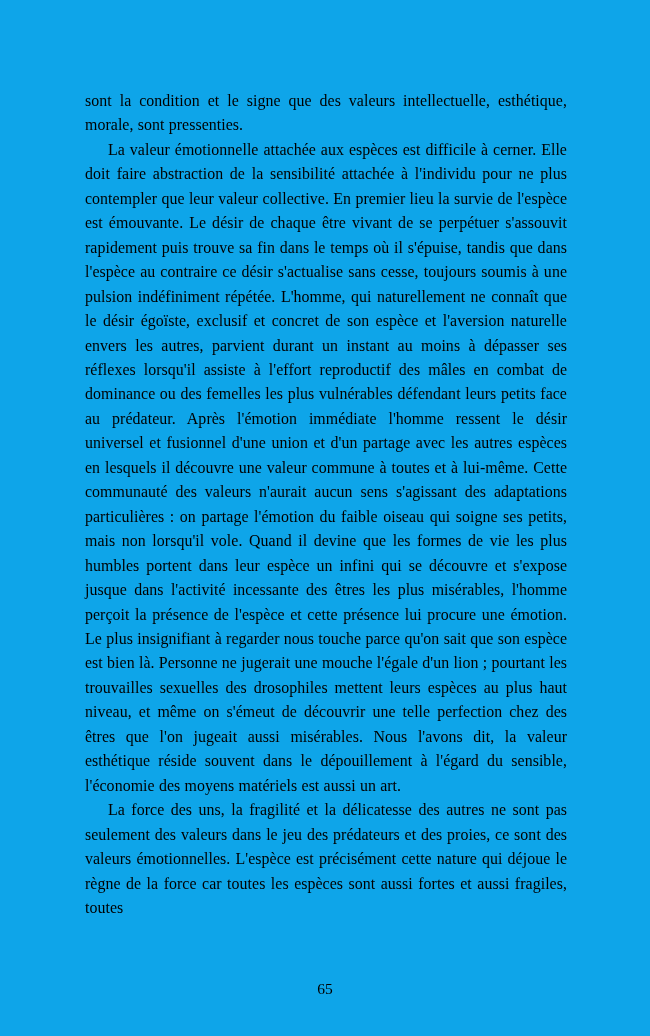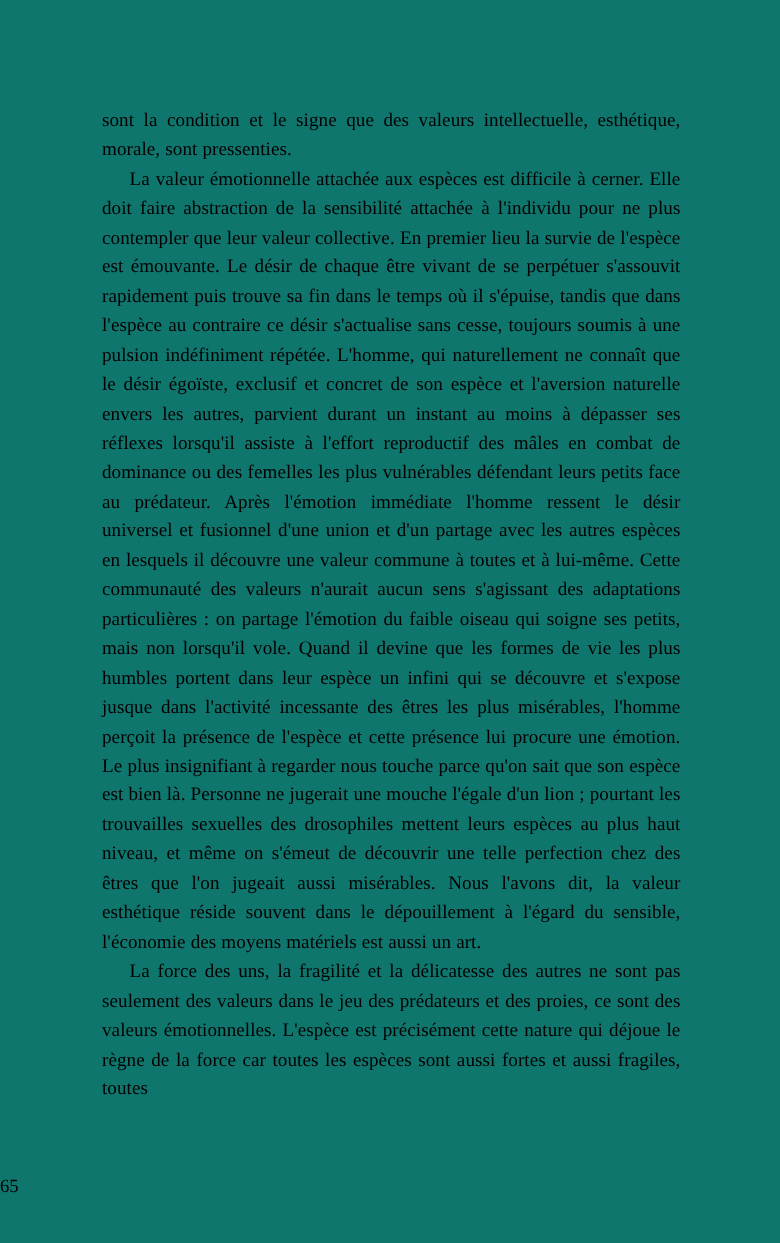--- a/index.html
+++ b/index.html
@@ -14,21 +14,21 @@
     font-family: "Liberation Serif", "DejaVu Serif", serif;
     color: #000000;
     overflow: hidden;
   }
   .page {
     position: absolute;
     left: 0;
     top: 0;
     width: 650px;
     height: 1036px;
-    background: #0f766e;
+    background: #0ea5e9;
   }
   .text-block {
     position: absolute;
     left: 85px;
     top: 89px;
     width: 482px;
   }
   .para {
     margin: 0;
     text-align: justify;
@@ -44,20 +44,21 @@
   }
   
   .para + .para {
     margin-top: 0;
   }
   .page-number {
     position: absolute;
     left: 0;
     top: 979px;
     width: 650px;
+    text-align: center;
     font-size: 15.5px;
     line-height: 20px;
     font-family: "Liberation Serif", "DejaVu Serif", serif;
     color: #000000;
   }
 </style>
 </head>
 <body>
 
 <div class="page">

